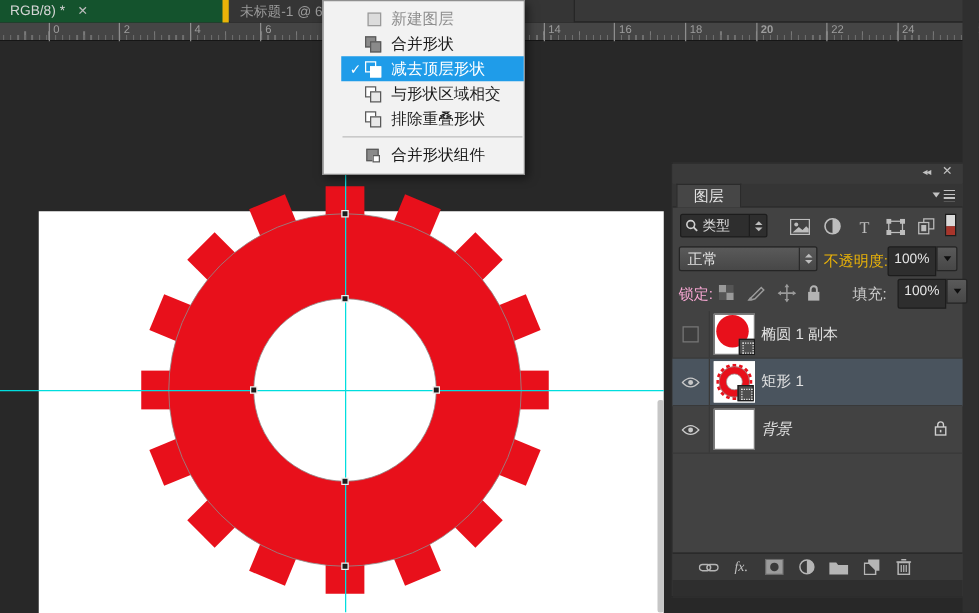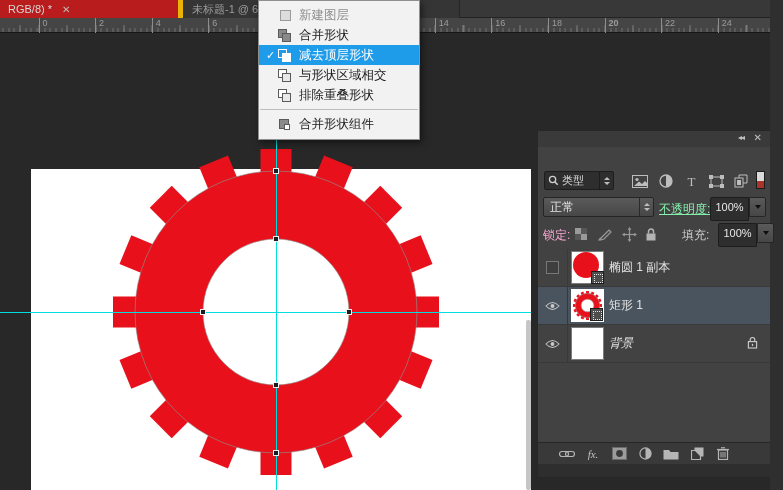--- a/index.html
+++ b/index.html
@@ -4,21 +4,21 @@
 <style>
   * { margin:0; padding:0; box-sizing:border-box; }
   html,body { width:783px; height:490px; overflow:hidden; background:#282828;
               font-family:"Liberation Sans","DejaVu Sans",sans-serif; }
 
   
   #tabbar { position:absolute; left:0; top:0; width:783px; height:18px; background:#383838;
             border-bottom:1px solid #232323; z-index:5; }
   .doc-tab { position:absolute; top:0; height:18px; display:flex; align-items:center;
              font-size:11px; padding:0 8px; white-space:nowrap; overflow:hidden; }
-  #tab1 { left:0; width:183px; background:#b91c1c; color:#d6d6d6; border-right:5px solid #eab308; }
+  #tab1 { left:0; width:183px; background:#14532d; color:#d6d6d6; border-right:5px solid #eab308; }
   #tab2 { left:184px; width:276px; background:#353535; color:#9a9a9a; border-right:1px solid #262626; }
   .tab-close { margin-left:10px; font-size:10px; color:#bdbdbd; }
 
   
   #ruler { position:absolute; left:0; top:18px; width:783px; height:15px; background:#454545;
            border-bottom:1px solid #161616; z-index:4;
            background-image:
              repeating-linear-gradient(90deg,#6e6e6e 0 1px,transparent 1px 5.66px),
              repeating-linear-gradient(90deg,#7a7a7a 0 1px,transparent 1px 28.3px);
            background-size:100% 4px,100% 7px;
@@ -30,21 +30,21 @@
   
   #pasteboard { position:absolute; left:0; top:33px; width:783px; height:457px; background:#282828; }
   #canvas { position:absolute; left:31px; top:136px; width:500px; height:354px; background:#ffffff; }
   #gear-svg { position:absolute; left:0; top:0; width:783px; height:490px; pointer-events:none; z-index:6; }
   #canvas-scrollbar { position:absolute; left:526px; top:320px; width:5px; height:170px;
                       background:#c6c6c6; border-radius:2px; z-index:7; }
 
   
   #flyout { position:absolute; left:258px; top:0; width:162px; background:#f2f2f2;
             border:1px solid #8f8f8f; box-shadow:2px 3px 7px rgba(0,0,0,.5); z-index:50;
-            padding:4px 0 5px 0; }
+            padding:4px 0 5px 14px; }
   .menu-item { height:20px; display:flex; align-items:center; font-size:12.5px; color:#1c1c1c;
                padding-left:4px; cursor:default; }
   .menu-item .check { width:15px; font-size:11px; color:#1c1c1c; text-align:center; }
   .menu-item.disabled { color:#8f8f8f; }
   .menu-item.hl { background:#1f9ce9; color:#ffffff; }
   .menu-item.hl .check { color:#ffffff; }
   .menu-sep { height:1px; background:#bdbdbd; margin:4px 1px; }
   .mi { position:relative; width:14px; height:13px; margin-right:7px; flex:0 0 14px; }
   .mi i { position:absolute; display:block; border:1px solid #5a5a5a; background:#fff; }
   .mi .b { left:0; top:0; width:9px; height:9px; }
@@ -84,21 +84,21 @@
   .updown u { border-top:3.5px solid #bdbdbd; }
   .filt-btn { position:absolute; top:4px; width:20px; height:18px; display:flex; align-items:center; justify-content:center; }
   #filter-toggle { position:absolute; right:5px; top:3px; width:9px; height:18px; border:1px solid #1c1c1c; }
   #filter-toggle .t { height:9px; background:#dadada; }
   #filter-toggle .b { height:7px; background:#a8352b; }
 
   .ps-select { background:linear-gradient(#5a5a5a,#474747); border:1px solid #252525; border-radius:2px;
                display:flex; align-items:center; color:#e0e0e0; }
   #blend-row { position:absolute; left:0; top:64px; width:100%; height:25px; }
   #blend-select { position:absolute; left:5px; top:2px; width:111px; height:20px; padding-left:6px; font-size:12px;text-align:center; }
-  #opacity-label { position:absolute; left:121px; top:6px; font-size:12px; color:#86efac;text-decoration:underline; }
+  #opacity-label { position:absolute; left:121px; top:6px; font-size:12px; color:#eab308; }
   .val-box { position:absolute; top:2px; width:39px; height:24px; background:#2e2e2e; border:1px solid #1d1d1d;
              color:#e6e6e6; font-size:11px; text-align:center; line-height:18px; border-radius:2px 0 0 2px; }
   .arrow-btn { position:absolute; top:2px; width:17px; height:20px; background:linear-gradient(#5a5a5a,#474747);
                border:1px solid #252525; border-radius:0 2px 2px 0; display:flex; align-items:center; justify-content:center; }
   .arrow-btn::after { content:""; width:0; height:0; border-left:3.5px solid transparent;
                border-right:3.5px solid transparent; border-top:4px solid #0e0e0e; }
   #opacity-box { left:172px; } #opacity-arrow { left:211px; }
   #lock-row { position:absolute; left:0; top:90px; width:100%; height:26px; }
   #lock-label { position:absolute; left:5px; top:6px; font-size:12px; color:#f9a8d4; }
   .lock-ic { position:absolute; top:4px; width:18px; height:18px; display:flex; align-items:center; justify-content:center; }
@@ -274,20 +274,27 @@
       </span>
     <span>合并形状组件</span>
   </div>
 </div>
 
 <div id="panel">
   <div id="panel-header">
     <span id="collapse-btn">◂◂</span>
     <span id="panel-close">✕</span>
   </div>
+  <div id="tabrow">
+    <div id="layers-tab">图层</div>
+    <div id="panel-menu-btn">
+        <span class="tri"></span>
+        <span class="lines"></span>
+      </div>
+  </div>
 
   <div id="filter-row">
     <div id="type-select">
       <svg width="11" height="11" viewBox="0 0 12 12" style="margin-left:3px">
         <circle cx="5" cy="5" r="3.4" fill="none" stroke="#cfcfcf" stroke-width="1.4"></circle>
         <line x1="7.6" y1="7.6" x2="10.6" y2="10.6" stroke="#cfcfcf" stroke-width="1.6"></line>
       </svg>
       <span class="lbl">类型</span>
       <span class="updown">
           <b></b>

